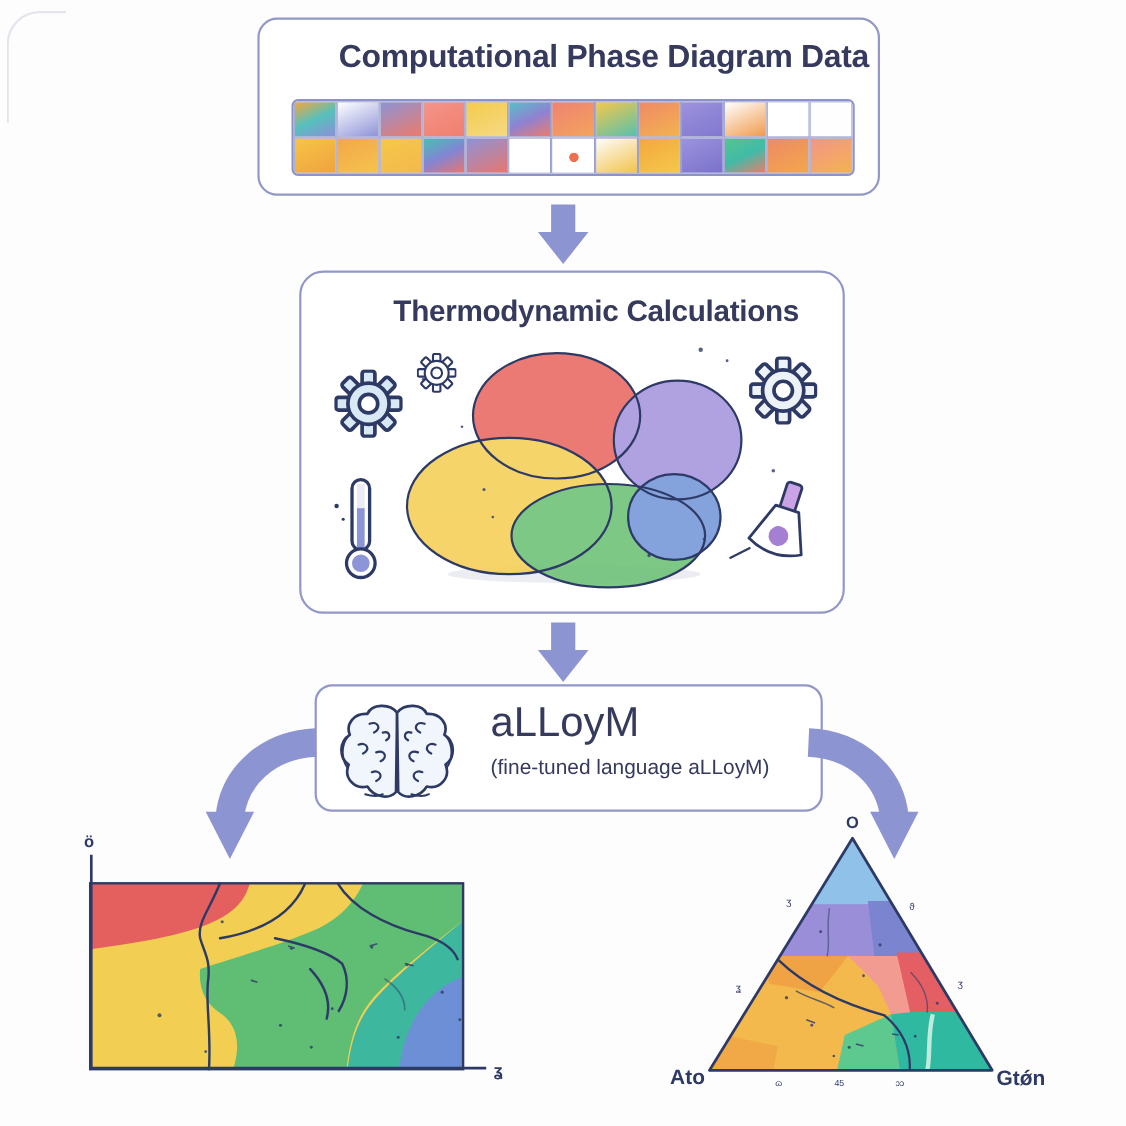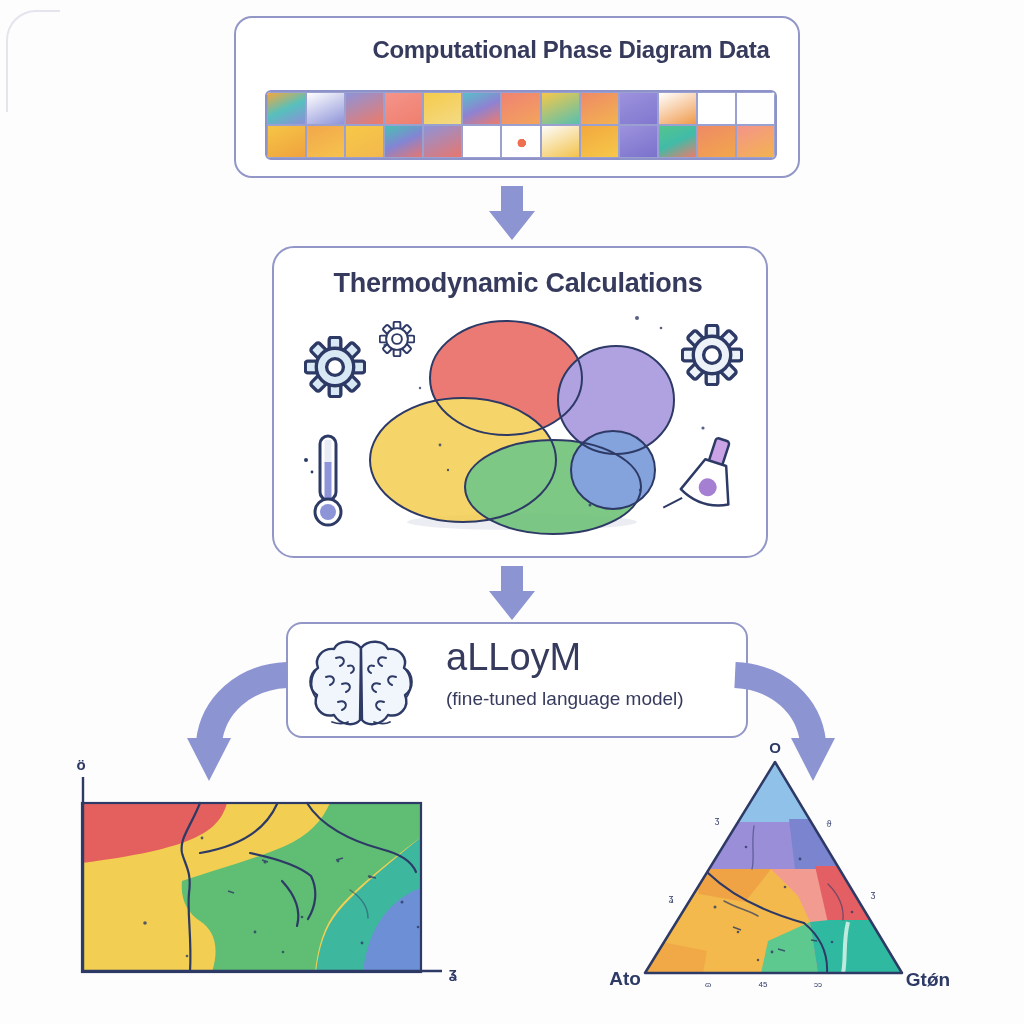--- a/index.html
+++ b/index.html
@@ -1,27 +1,27 @@
 <!DOCTYPE html>
 <html style="--border: #9297c8; --title: #363a5c; --arrow: #8d94d2; --line: #2e3a66;"><head>
 <meta charset="utf-8">
 <style>
   html,body{margin:0;padding:0;background:#ffffff;}
   #stage{position:relative;width:1024px;height:1024px;background:#fdfdfe;overflow:hidden;
          font-family:"Liberation Sans","DejaVu Sans",sans-serif;color:var(--title,#363a5c);}
   .box{position:absolute;background:#fff;border:2.5px solid var(--border);}
   .btitle{position:absolute;text-align:center;font-weight:bold;color:var(--title);letter-spacing:-.3px;}
   #box1{left:234px;top:16px;width:562px;height:158px;border-radius:18px;}
-  #title1{left:248px;top:36px;width:562px;font-size:24px;padding-left:42px;}
+  #title1{left:226px;top:36px;width:562px;font-size:29px;padding-left:42px;}
   #strip{position:absolute;left:265px;top:90px;width:508px;height:66px;border:2px solid #8d92c8;
          border-radius:6px;overflow:hidden;display:grid;grid-template-columns:repeat(13,1fr);
          grid-template-rows:repeat(2,1fr);background:#fff;}
   .tile{border:1px solid #9aa0cf;}
   #box2{left:272px;top:246px;width:492px;height:308px;border-radius:22px;}
-  #title2{left:272px;top:268px;width:492px;font-size:27px;}
+  #title2{left:272px;top:268px;width:492px;font-size:27px;padding-left:24px;}
   #box3{left:286px;top:622px;width:458px;height:112px;border-radius:16px;}
   #mtitle{position:absolute;left:446px;top:636px;font-size:38px;font-weight:normal;color:var(--title);}
   #msub{position:absolute;left:446px;top:688px;font-size:19px;color:var(--title);}
   svg{position:absolute;overflow:visible;}
   .ar{fill:var(--arrow);}
   .ln{stroke:var(--line);}
   text{font-family:"Liberation Sans","DejaVu Sans",sans-serif;fill:var(--line);}
   .axlab{font-size:15px;font-weight:bold;}
   .vtx{font-size:19px;font-weight:bold;}
   .tick{font-size:9px;}
@@ -167,21 +167,21 @@
       <g fill="none" stroke-width="1.8">
         <path d="M14,38 C8,46 8,58 14,66"></path>
           <path d="M104,38 C110,46 110,58 104,66"></path>
         <path d="M30,90 C36,92 42,92 46,90"></path>
           <path d="M72,90 C78,92 84,92 88,90"></path>
       </g>
     </g>
   </svg>
 
   <div id="mtitle">aLLoyM</div>
-  <div id="msub">(fine-tuned language model)</div>
+  <div id="msub">(fine-tuned language aLLoyM)</div>
 
   <svg style="left:183px;top:660px" width="112" height="124" viewBox="0 0 112 124">
     <path d="M104,15 C60,17 30,46 26,82" fill="none" stroke="var(--arrow)" stroke-width="26"></path>
     <polygon class="ar" points="4,78 48,78 26,121"></polygon>
   </svg>
   <svg style="left:727px;top:660px" width="112" height="124" viewBox="0 0 112 124">
     <path d="M8,15 C52,17 82,46 86,82" fill="none" stroke="var(--arrow)" stroke-width="26"></path>
     <polygon class="ar" points="64,78 108,78 86,121"></polygon>
   </svg>
 

